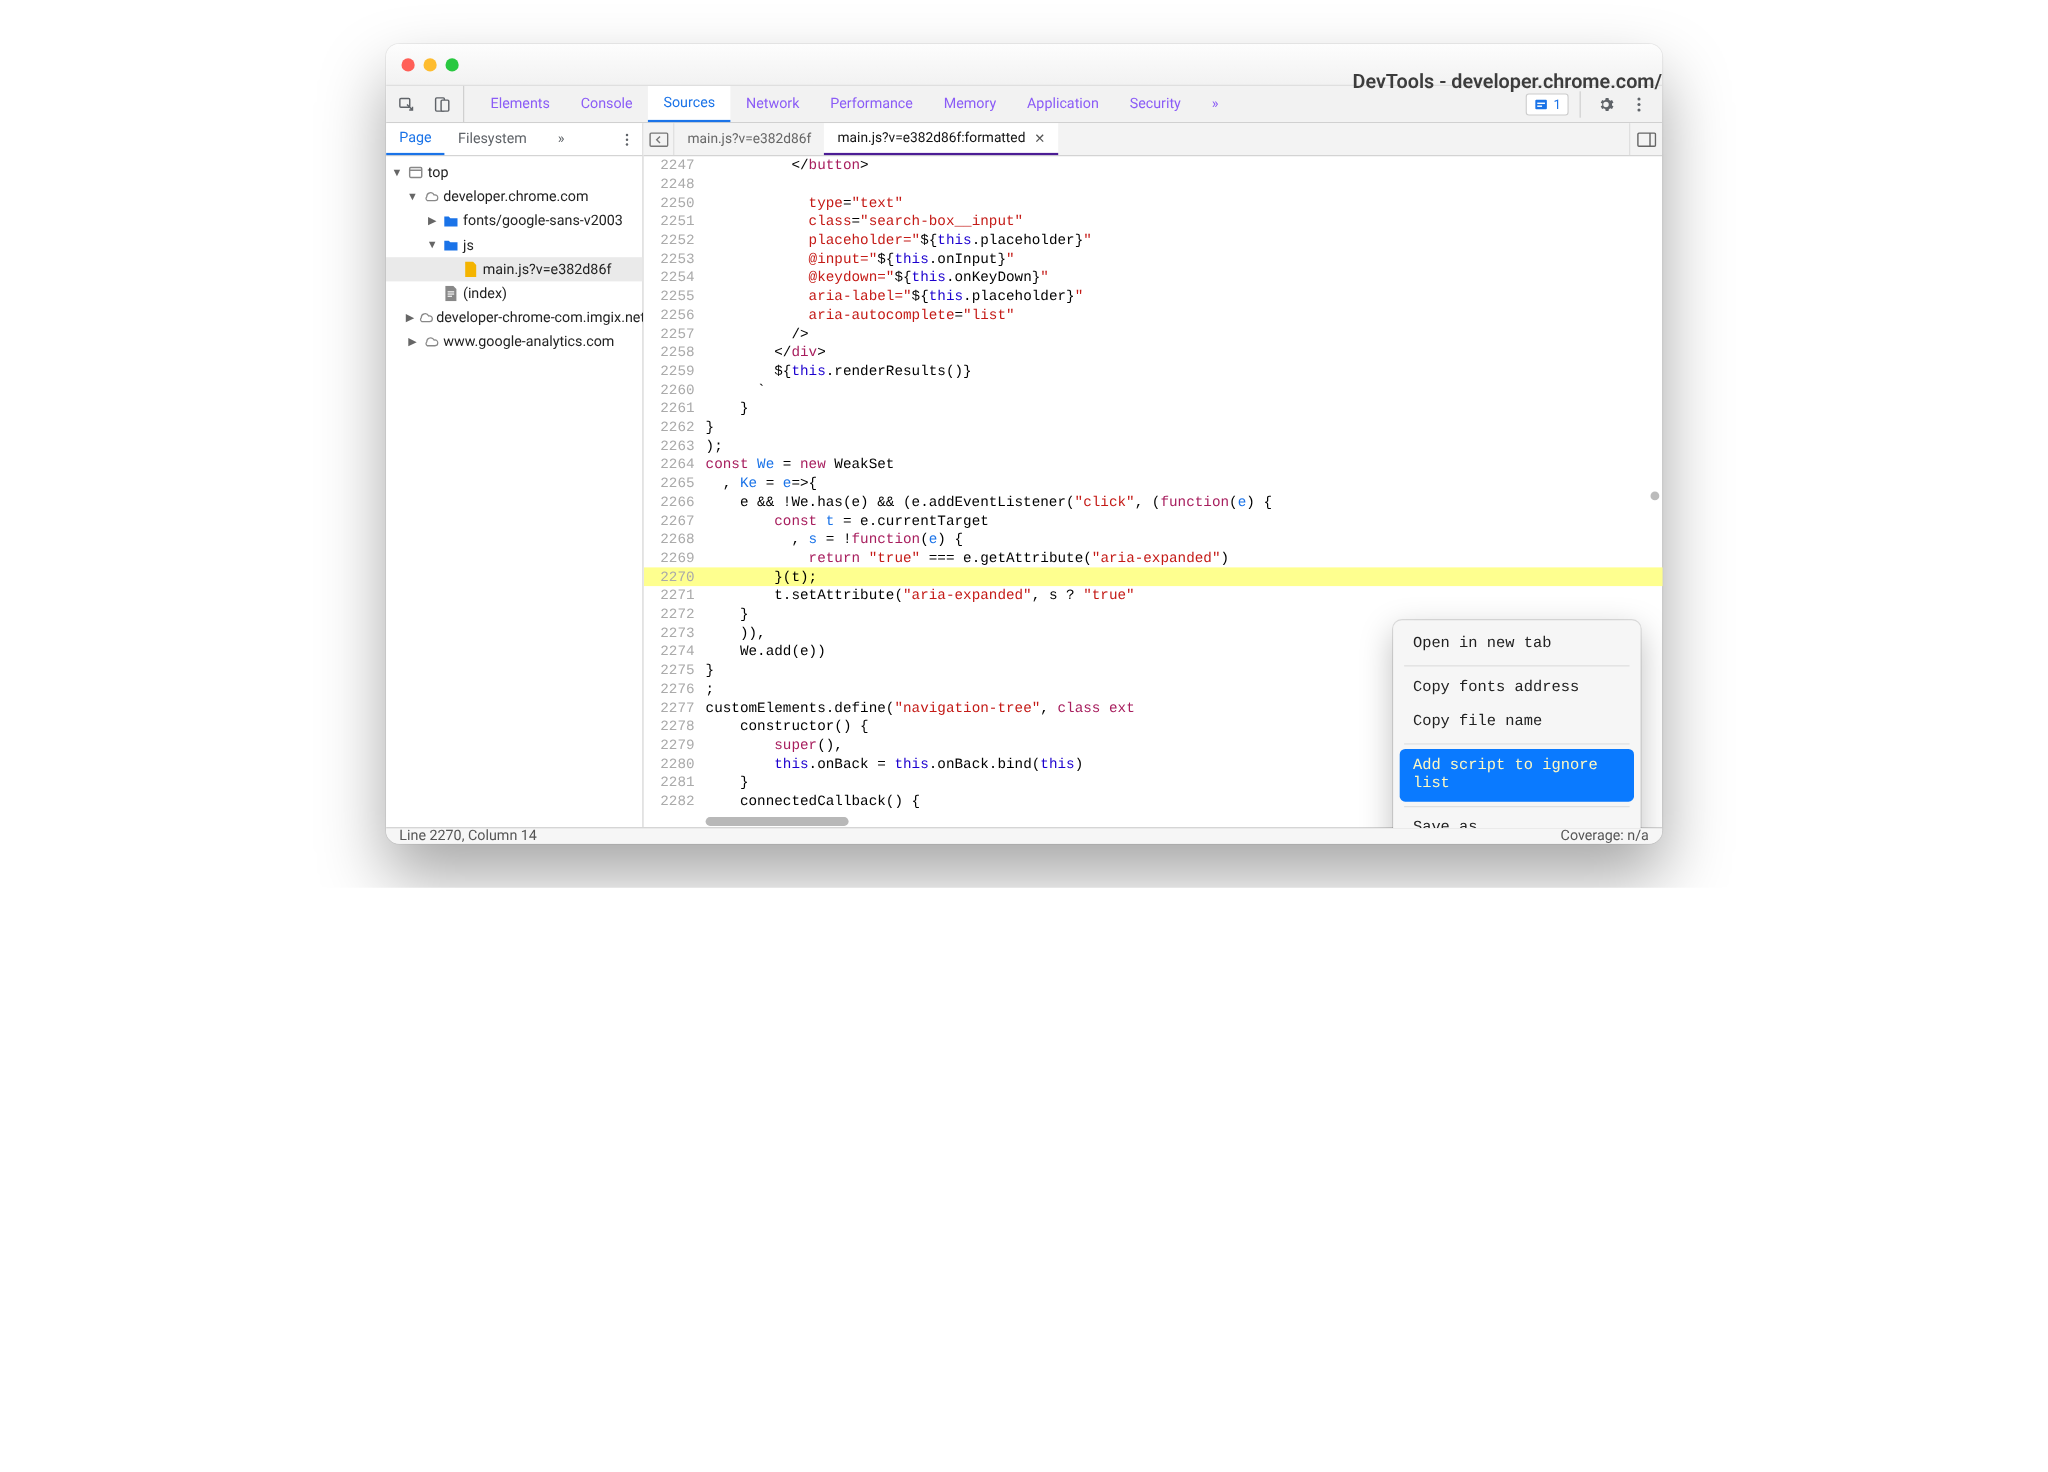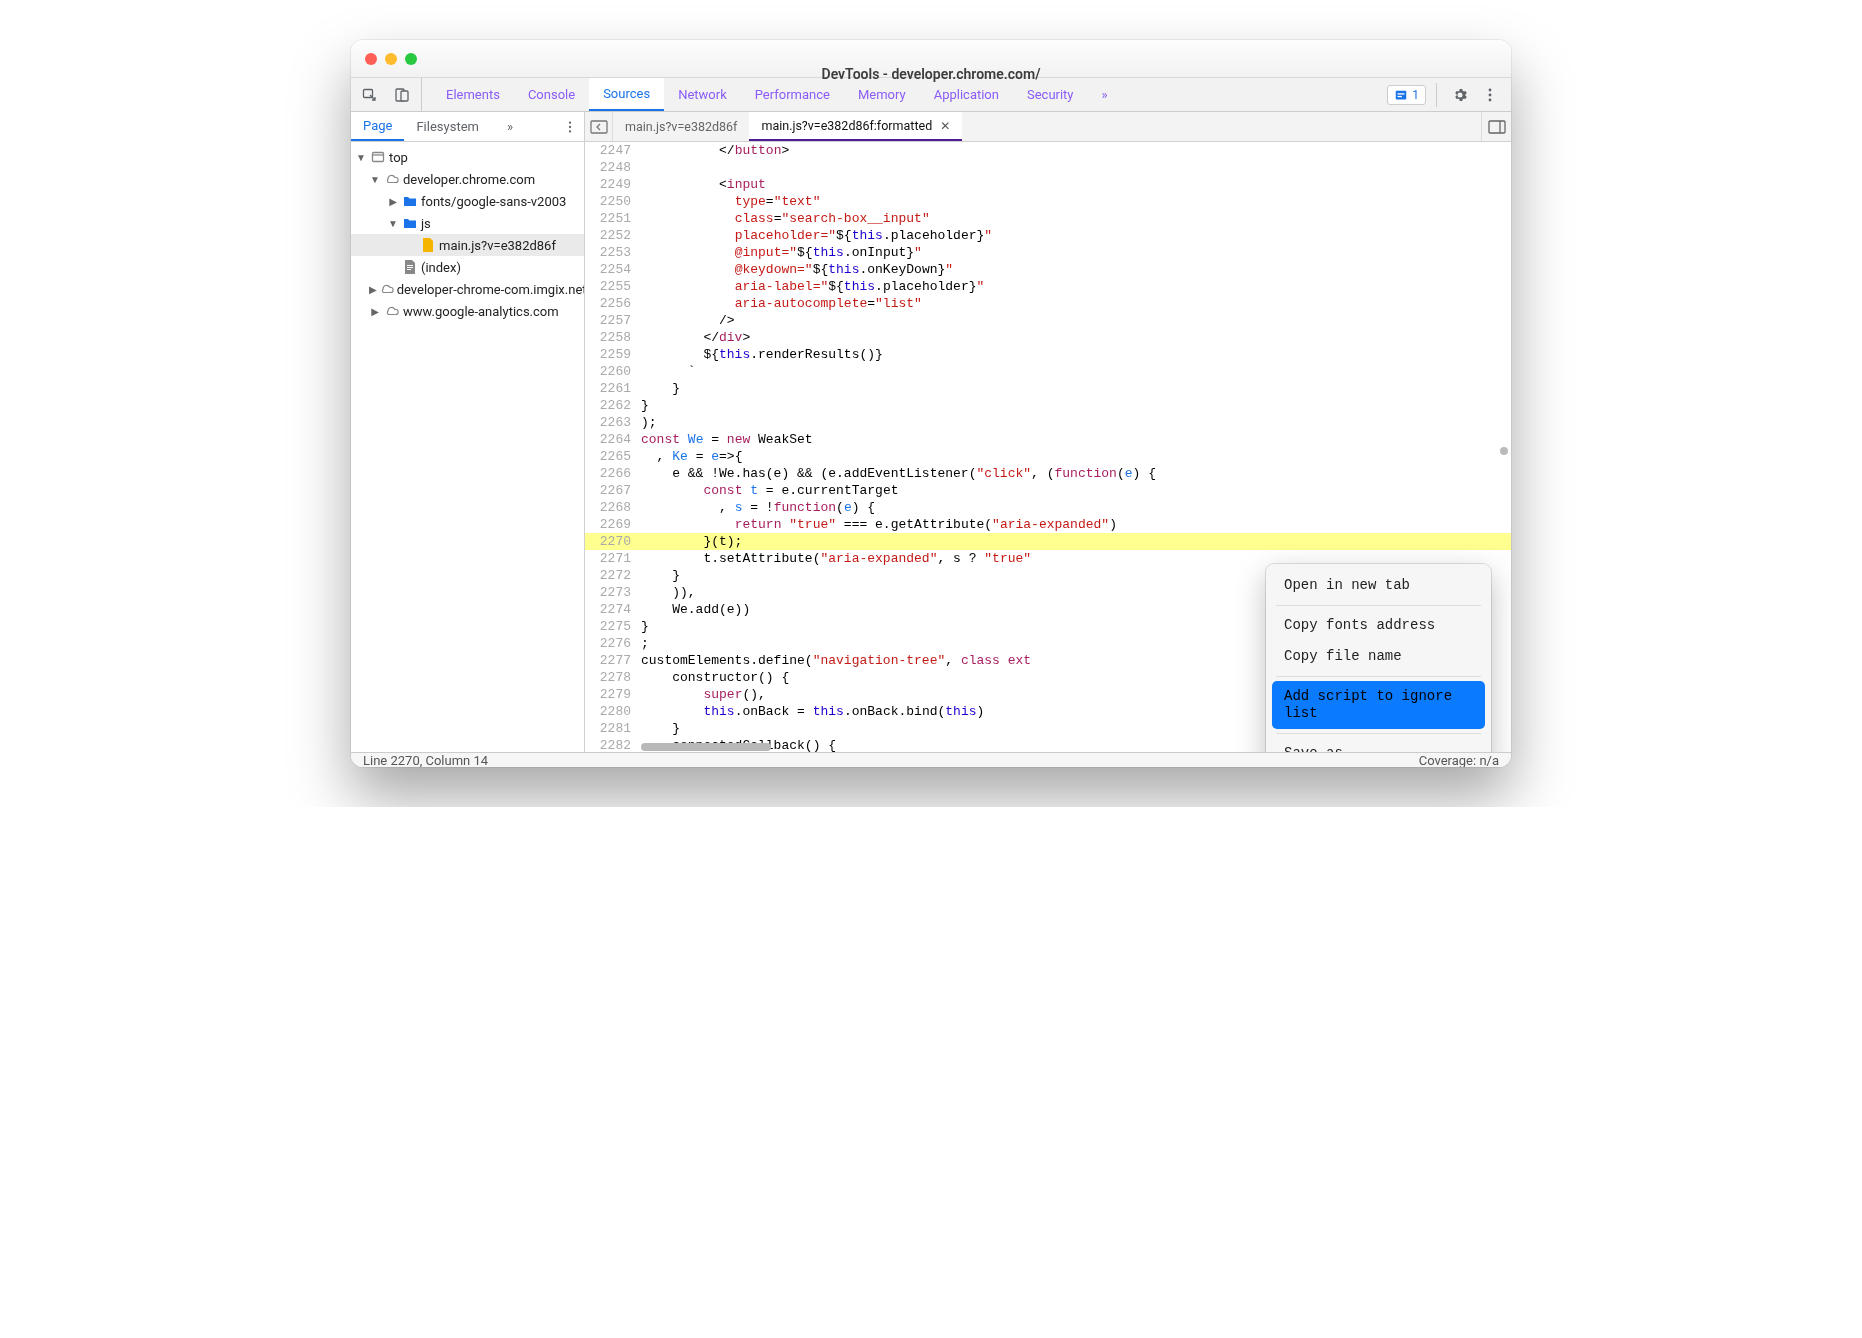--- a/index.html
+++ b/index.html
@@ -26,21 +26,21 @@
     border-bottom: 1px solid #d8d8d8;
     display: flex;
     align-items: center;
     position: relative;
   }
   .traffic { position: absolute; left: 14px; display: flex; gap: 8px; }
   .light { width: 12px; height: 12px; border-radius: 50%; }
   .light.red{background:#ff5f57}
   .light.yellow{background:#febc2e}
   .light.green{background:#28c840}
-  .win-title { flex:1; text-align:center; font-size:14px; font-weight:600; color:#3c3c3c;margin-top:31px; }
+  .win-title { flex:1; text-align:right; font-size:18px; font-weight:600; color:#3c3c3c;margin-top:31px; }
   
   .toolbar {
     height: 34px;
     background:#f2f2f2;
     border-bottom:1px solid #ccc;
     display:flex; align-items:stretch;
     font-size:13px;
     color:#5f6368;
   }
   .tb-left { display:flex; align-items:center; padding:0 6px; gap:6px; border-right:1px solid #ccc;}
@@ -119,21 +119,21 @@
     width:225px;
     background:#f6f6f6;
     border-radius:8px;
     padding:6px;
     box-shadow:0 10px 30px rgba(0,0,0,0.25), 0 0 0 1px rgba(0,0,0,0.12);
     font-size:14px;
   }
   .cm-item {
     padding:7px 12px; border-radius:5px; color:#222; display:flex; align-items:center; cursor:default;
   }
-  .cm-item.highlighted { background:#0a7aff; color:#000000; }
+  .cm-item.highlighted { background:#0a7aff; color:#fef9c3; }
   .cm-sep { height:1px; background:#ddd; margin:4px 4px; }
   
   .statusbar {
     height:15px; border-top:1px solid #ccc;
     display:flex; align-items:center; padding:0 12px;
     font-size:13px; color:#555; background:#f6f6f6;
   }
   .sb-right { margin-left:auto; }
   
   .scrollbar-hint {
@@ -332,24 +332,20 @@
       <div class="code-wrap" id="code-wrap">
           <div class="code-line">
             <div class="gutter">2247</div>
             <div class="code">          &lt;/<span class="c-tag">button</span>&gt;</div>
           </div>
           <div class="code-line">
             <div class="gutter">2248</div>
             <div class="code"></div>
           </div>
           <div class="code-line">
-            <div class="gutter">2249</div>
-            <div class="code">          &lt;<span class="c-tag">input</span></div>
-          </div>
-          <div class="code-line">
             <div class="gutter">2250</div>
             <div class="code">            <span class="c-str">type</span>=<span class="c-str">"text"</span></div>
           </div>
           <div class="code-line">
             <div class="gutter">2251</div>
             <div class="code">            <span class="c-str">class</span>=<span class="c-str">"search-box__input"</span></div>
           </div>
           <div class="code-line">
             <div class="gutter">2252</div>
             <div class="code">            <span class="c-str">placeholder="</span>${<span class="c-var">this</span>.placeholder}<span class="c-str">"</span></div>

